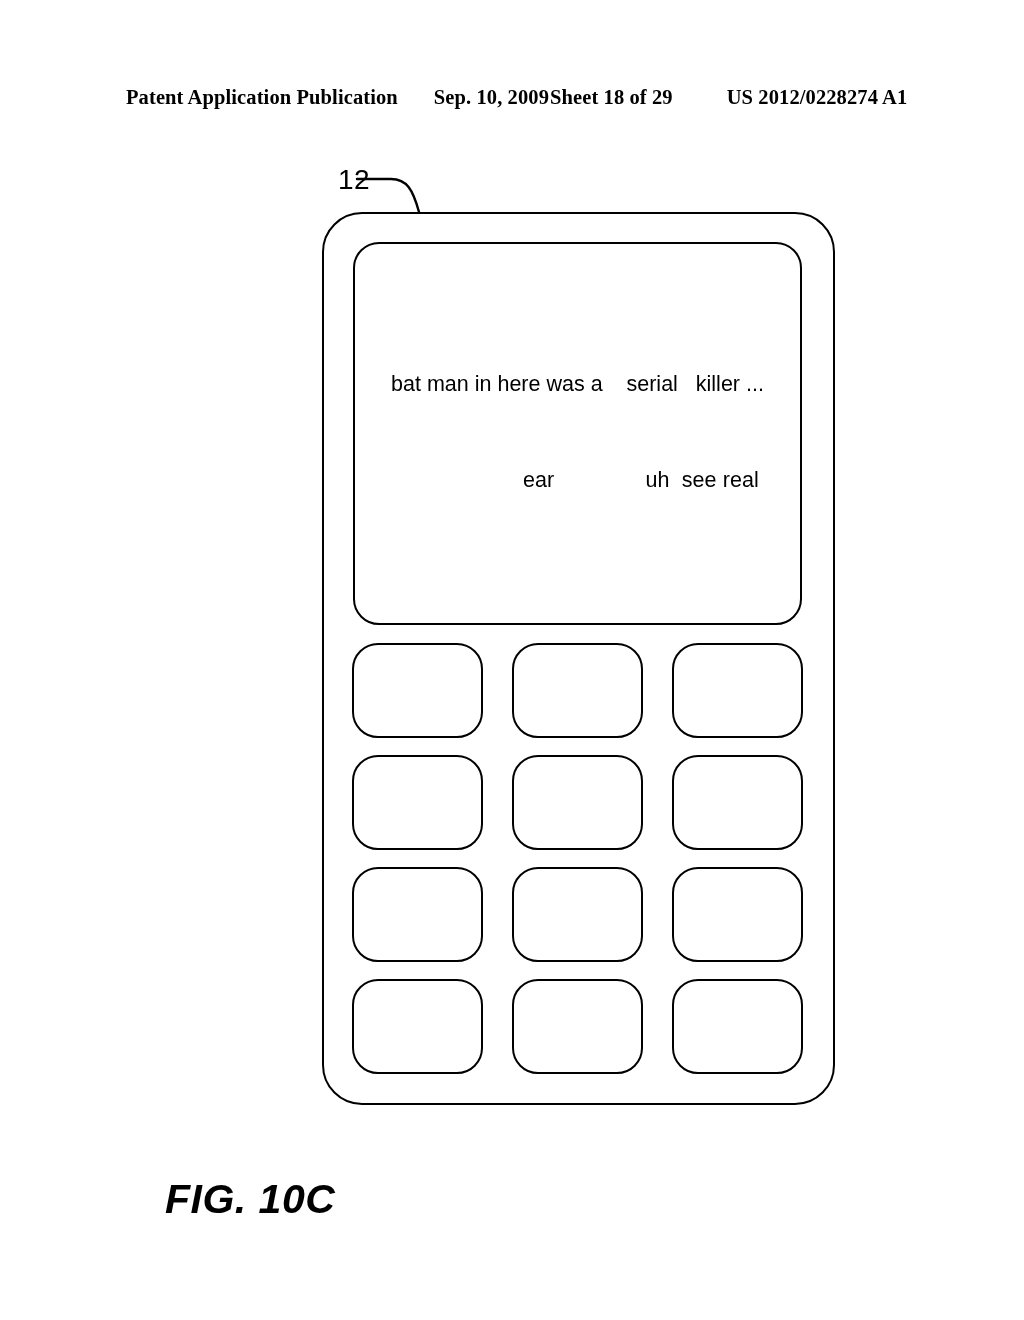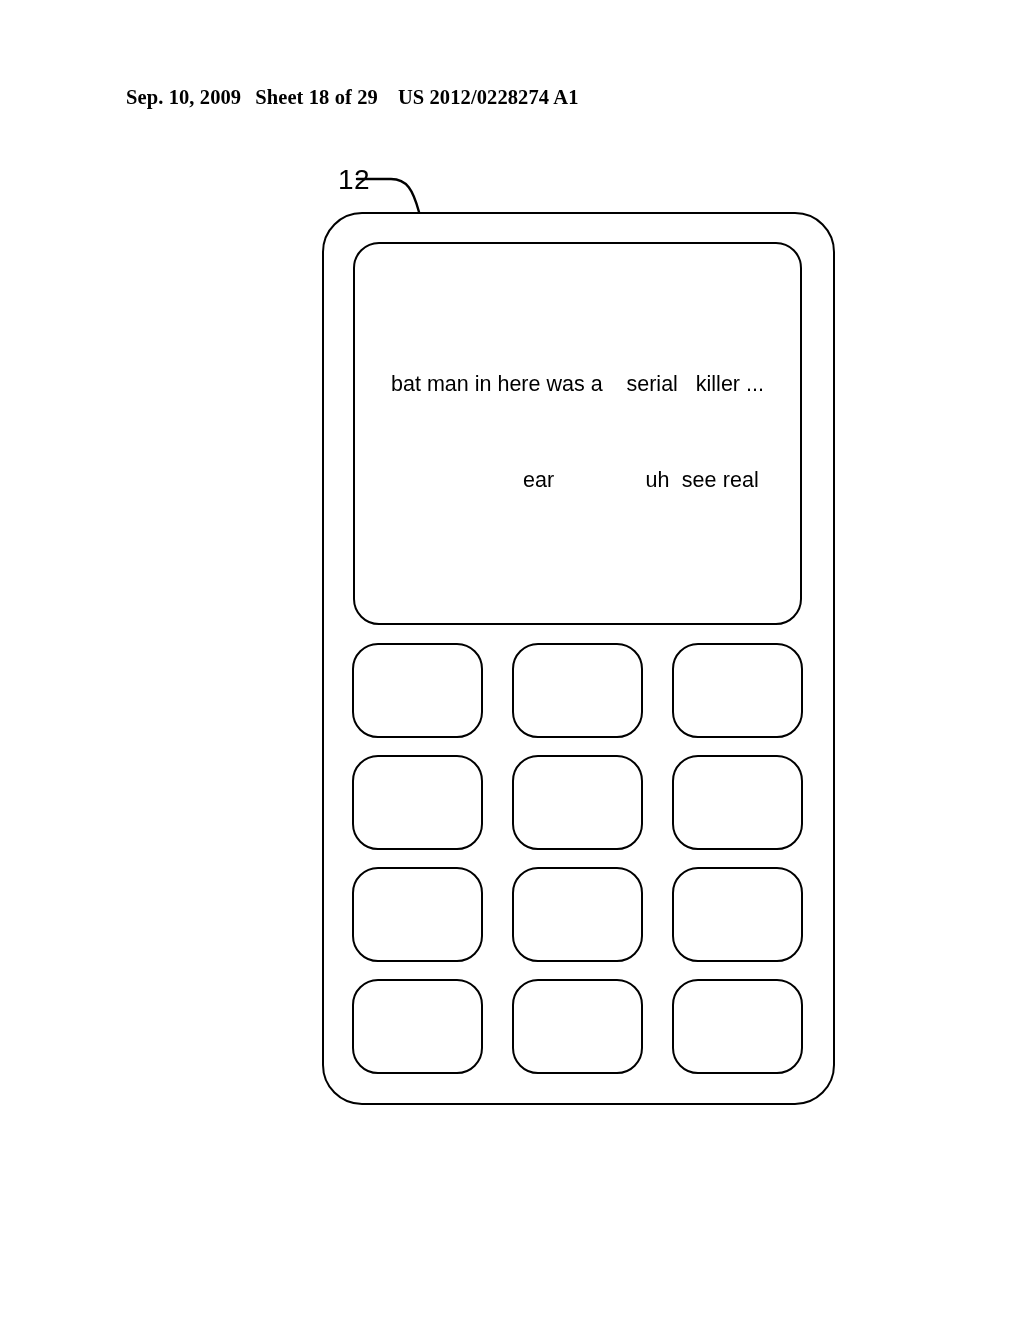--- a/index.html
+++ b/index.html
@@ -26,22 +26,22 @@
     height: 26px;
     display: flex;
     align-items: baseline;
     font-family: "Liberation Serif", serif;
     font-weight: bold;
     font-size: 20.5px;
     letter-spacing: 0.1px;
     white-space: nowrap;
   }
   .hdr-pub      { margin-right: 36px; }
-  .hdr-date     { margin-right: 14px; }
-  .hdr-sheet    { margin-right: 20px; }
+  .hdr-date     { margin-right: 1px; }
+  .hdr-sheet    { margin-right: 54px; }
   .hdr-patentno { }
 
   
   .drawing {
     position: absolute;
     left: 0;
     top: 0;
     width: 1024px;
     height: 1320px;
   }
@@ -140,20 +140,21 @@
     font-style: italic;
     font-size: 41px;
     letter-spacing: 0.5px;
     white-space: nowrap;
   }
 </style>
 </head>
 <body>
 
 <div class="page-header">
+  <span class="hdr-pub">Patent Application Publication</span>
   <span class="hdr-date">Sep. 10, 2009</span>
   <span class="hdr-sheet">Sheet 18 of 29</span>
   <span class="hdr-patentno">US 2012/0228274 A1</span>
 </div>
 
 <div class="drawing">
 
   <div class="ref-label">12</div>
 
   <svg class="leader-svg" viewBox="0 0 90 52" xmlns="http://www.w3.org/2000/svg">
@@ -180,14 +181,15 @@
 
     <div class="key kr2 kc0"></div>
     <div class="key kr2 kc1"></div>
     <div class="key kr2 kc2"></div>
 
     <div class="key kr3 kc0"></div>
     <div class="key kr3 kc1"></div>
     <div class="key kr3 kc2"></div>
   </div>
 
+  <div class="fig-caption">FIG. 10C</div>
 
 </div>
 
 </body></html>

